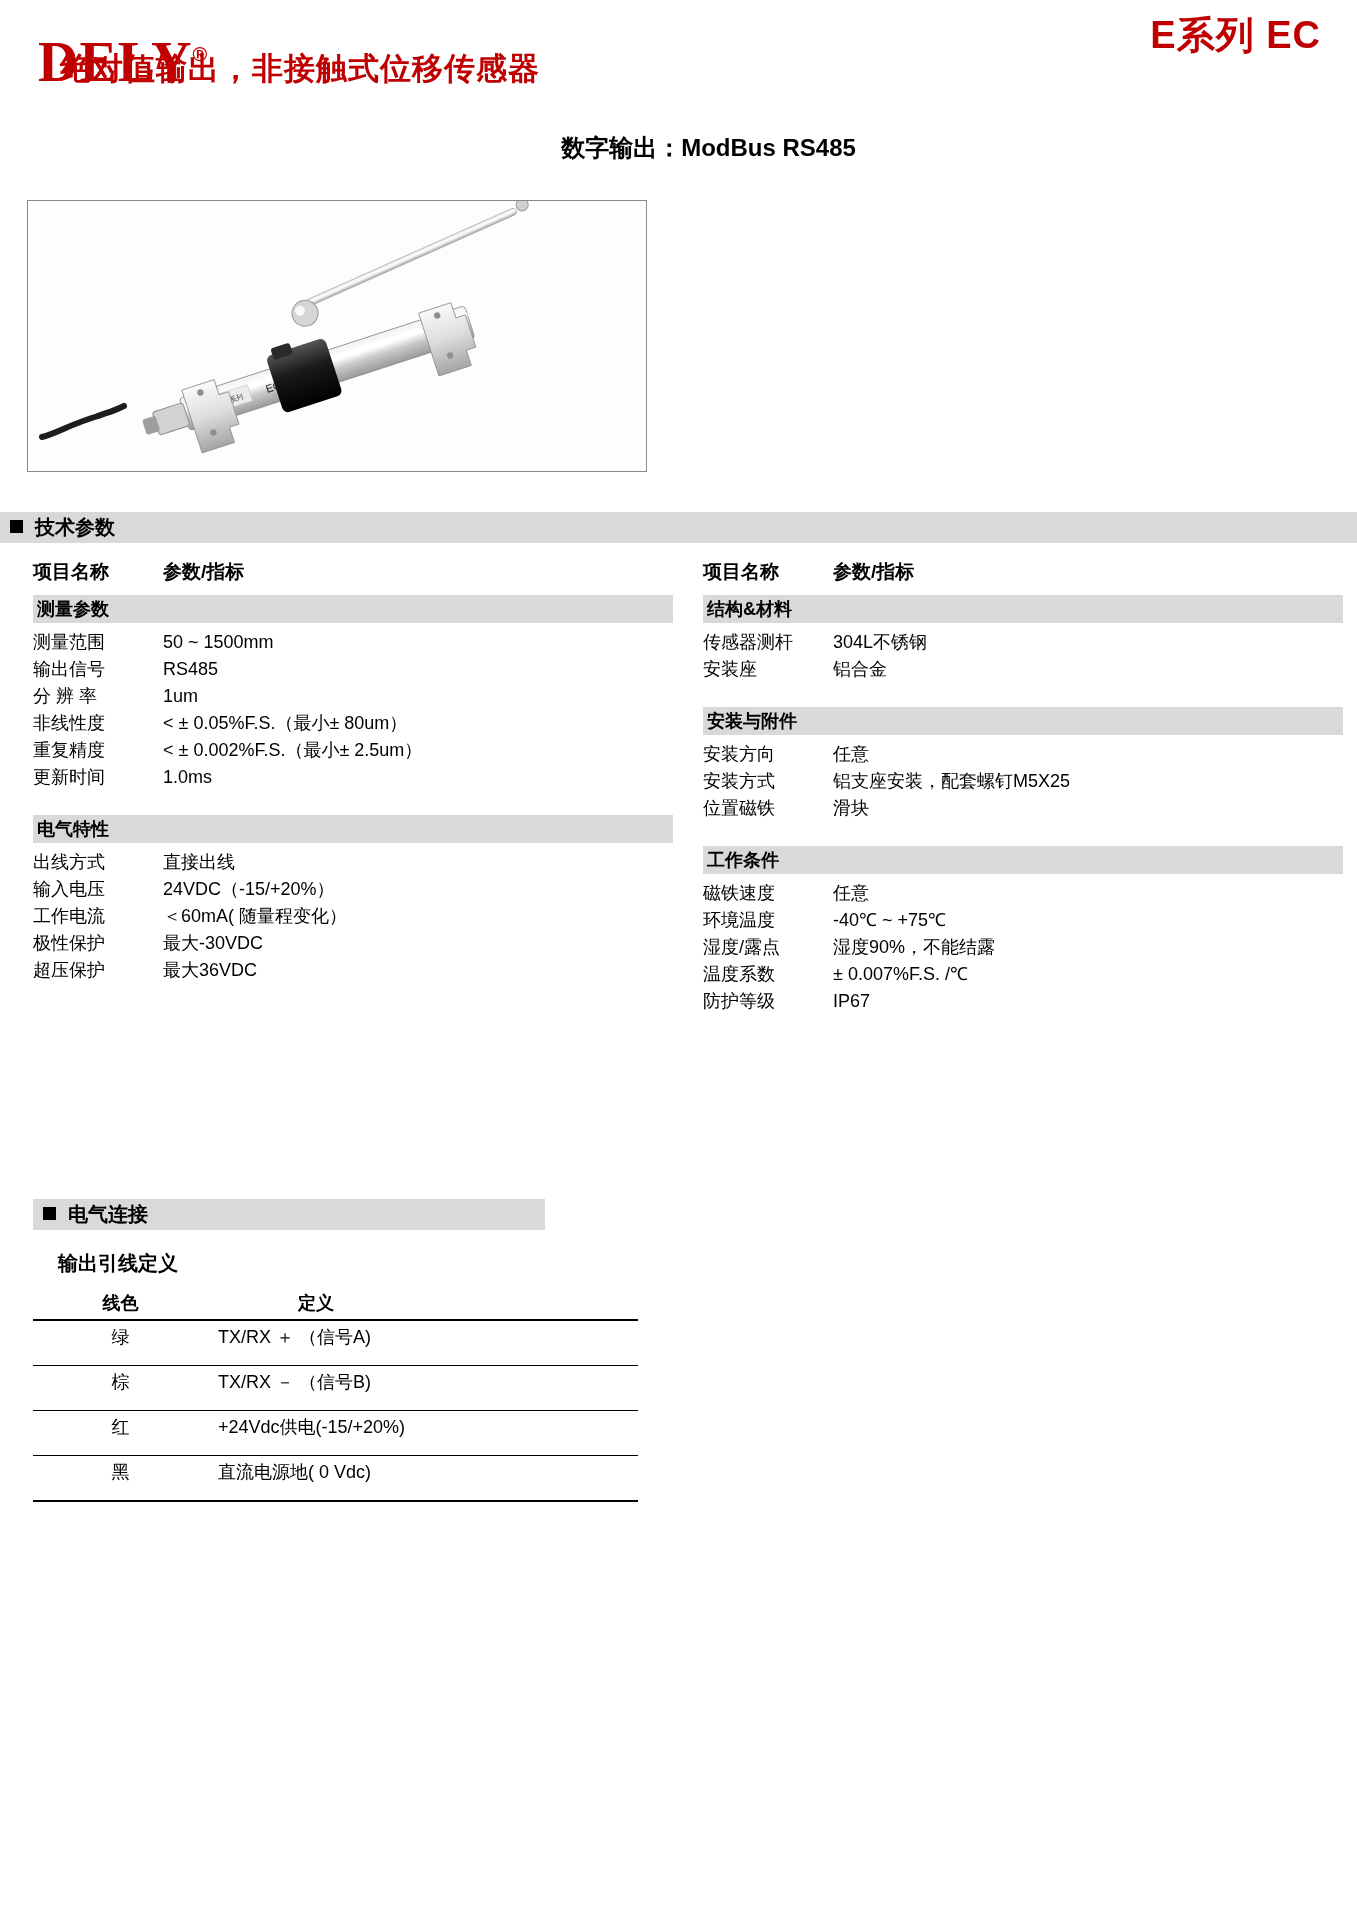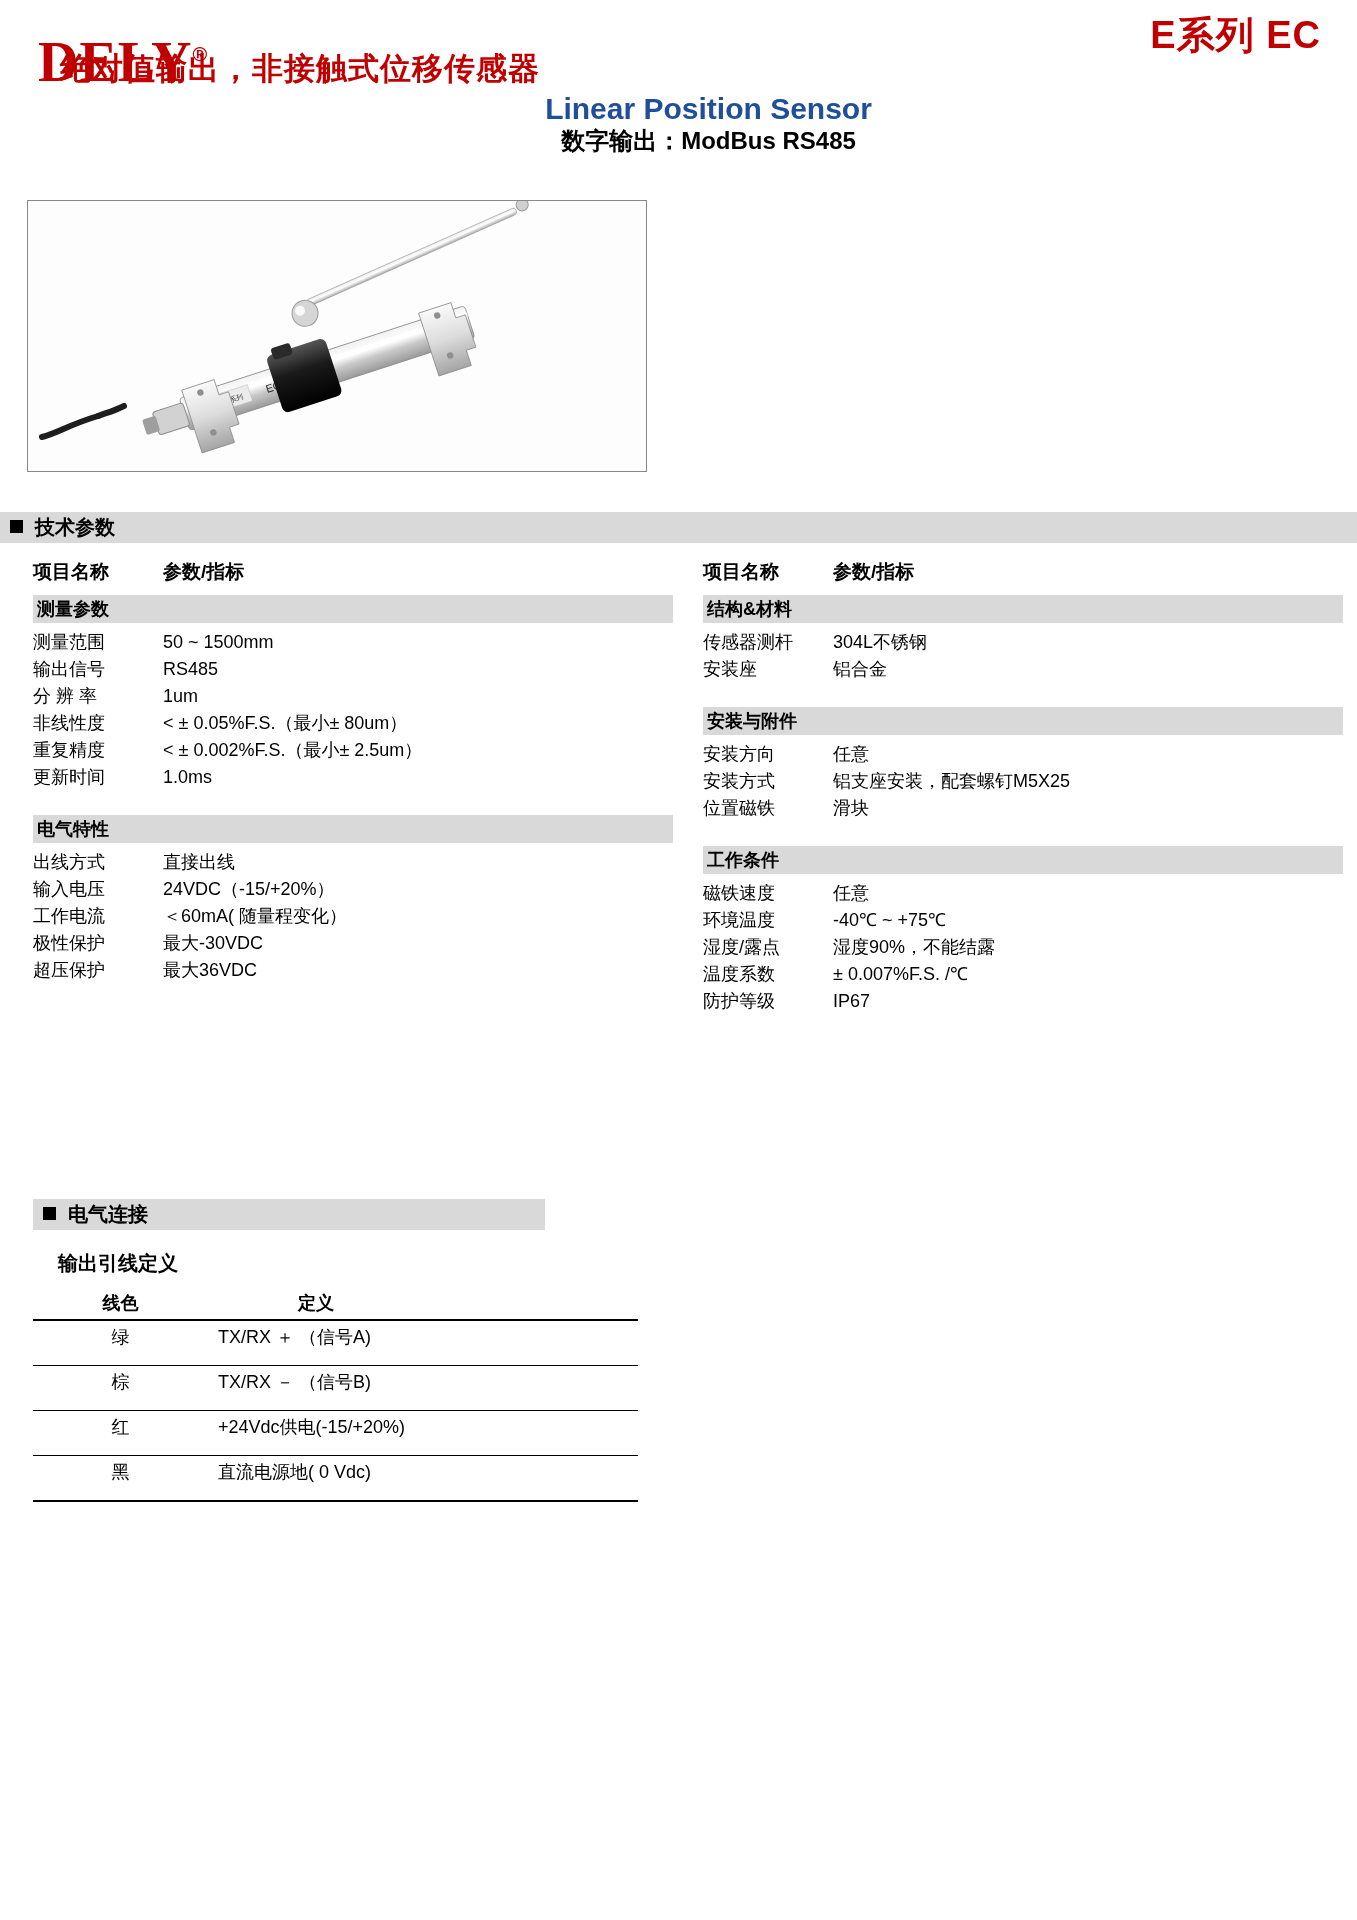--- a/index.html
+++ b/index.html
@@ -53,21 +53,21 @@
     position: absolute;
     left: 0; right: 0; top: 92px;
     text-align: center;
     font-size: 30px;
     color: #1f4e9c;
     font-weight: bold;
     padding-left: 60px;
   }
   .title-sub {
     position: absolute;
-    left: 0; right: 0; top: 125px;
+    left: 0; right: 0; top: 132px;
     text-align: center;
     font-size: 24px;
     color: #000;
     font-weight: bold;
     padding-left: 60px;
   }
 
   
   .top-row { position: relative; margin: 0 0 0 0; height: 290px; }
   .photo-box {
@@ -192,21 +192,20 @@
 <body>
 
 <div class="page">
 
   <div class="header">
     <div class="brand">
       <span>DELY</span><span class="reg">®</span>
     </div>
     <div class="series">E系列  EC</div>
     <div class="title-cn">绝对值输出，非接触式位移传感器</div>
-    <div class="title-en">Linear Position Sensor</div>
     <div class="title-sub">数字输出：ModBus  RS485</div>
   </div>
 
   <div class="top-row">
 
     <div class="photo-box">
       <svg class="sensor-svg" width="618" height="270" viewBox="0 0 618 270">
         <defs>
           <linearGradient id="bodyG" x1="0" y1="0" x2="0" y2="1">
             <stop offset="0" stop-color="#f2f2f2"></stop>

